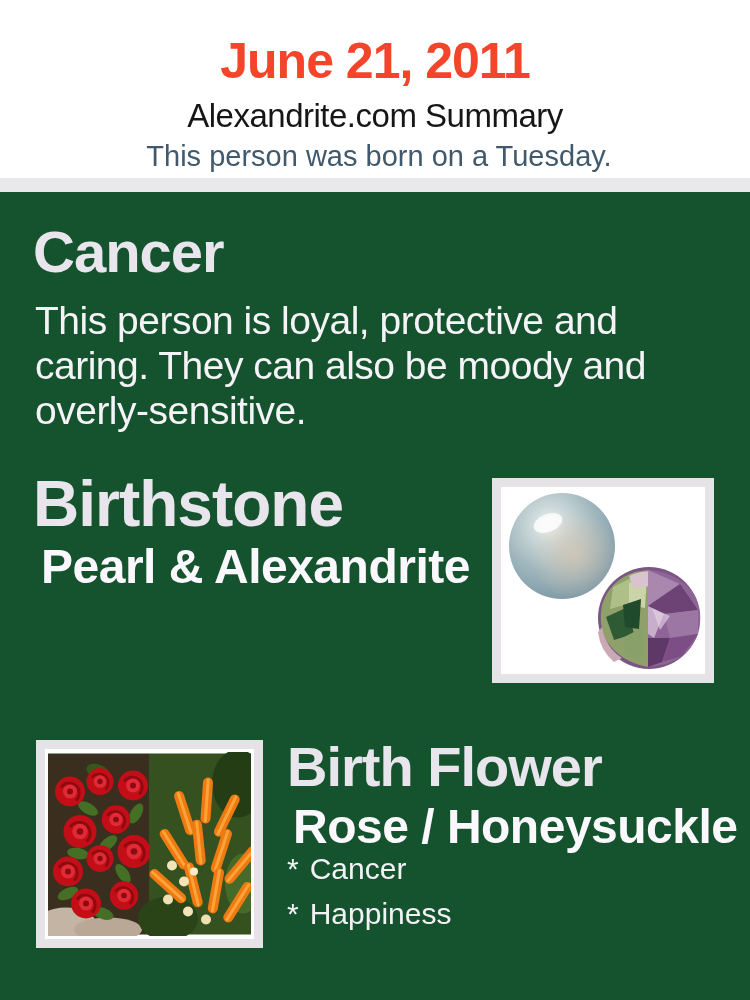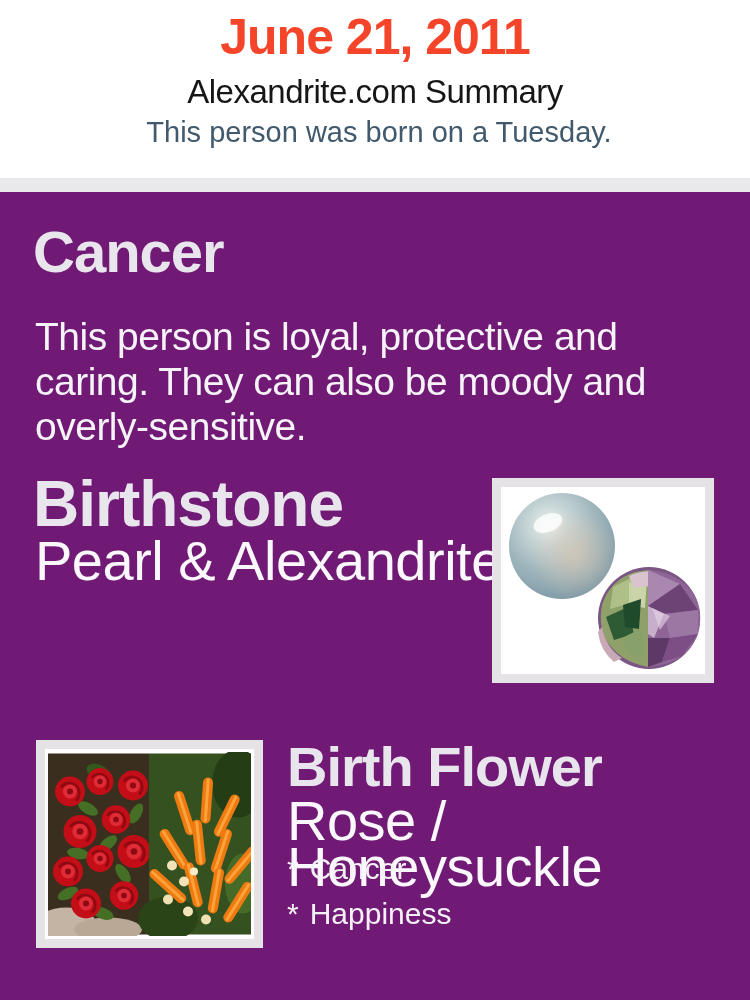--- a/index.html
+++ b/index.html
@@ -7,52 +7,52 @@
     width: 750px; height: 1000px;
     overflow: hidden;
     font-family: "Liberation Sans", sans-serif;
     background: #ffffff;
   }
   .page { width: 750px; height: 1000px; display: flex; flex-direction: column; }
 
   
   .header {
     height: 178px; background: #ffffff;
-    text-align: center; padding-top: 8px; box-sizing: border-box;
+    text-align: center; padding-top: 32px; box-sizing: border-box;
   }
   .date-title {
     margin: 0; font-size: 50px; line-height: 58px; font-weight: 700;
     color: #F4452A; letter-spacing: -1px;
   }
   .site-summary {
     margin: 6px 0 0 0; font-size: 33px; line-height: 40px; font-weight: 400;
     color: #161616; letter-spacing: -0.5px;
   }
   .weekday-line {
     margin: 2px 0 0 8px; font-size: 29px; line-height: 36px; font-weight: 400;
     color: #40596C;
   }
 
   .divider { height: 14px; background: #E9E8EB; }
 
   
   .purple-panel {
-    position: relative; flex: 1; background: #701a75; color: #F7F4F9;
+    position: relative; flex: 1; background: #14532d; color: #F7F4F9;
   }
   .section-heading {
     position: absolute; margin: 0; font-weight: 700; color: #E9E5ED;
     font-size: 58px; line-height: 64px; letter-spacing: -1px;
   }
   .sub-names {
-    position: absolute; margin: 0; font-weight: 400; color: #FAF8FC;
-    font-size: 56px; line-height: 46px; letter-spacing: -0.5px;
+    position: absolute; margin: 6px; font-weight: 700; color: #FAF8FC;
+    font-size: 48px; line-height: 46px; letter-spacing: -0.5px;
   }
   .zodiac-title { left: 33px; top: 28px; }
   .zodiac-desc {
-    position: absolute; left: 35px; top: 122px; width: 660px; margin: 0;
+    position: absolute; left: 35px; top: 106px; width: 660px; margin: 0;
     font-size: 39px; line-height: 45px; color: #F6F3F8; letter-spacing: -0.5px;
   }
   .birthstone-title { left: 33px; top: 280px; font-size: 64px; }
   .birthstone-names { left: 35px; top: 346px; }
   .traits {
     position: absolute; list-style: none; margin: 0; padding: 0;
     font-size: 30px; color: #F4F1F6;
   }
   .traits li { line-height: 31px; margin-bottom: 14px; white-space: nowrap; }
   .traits .bullet-marker { margin-right: 11px; }

